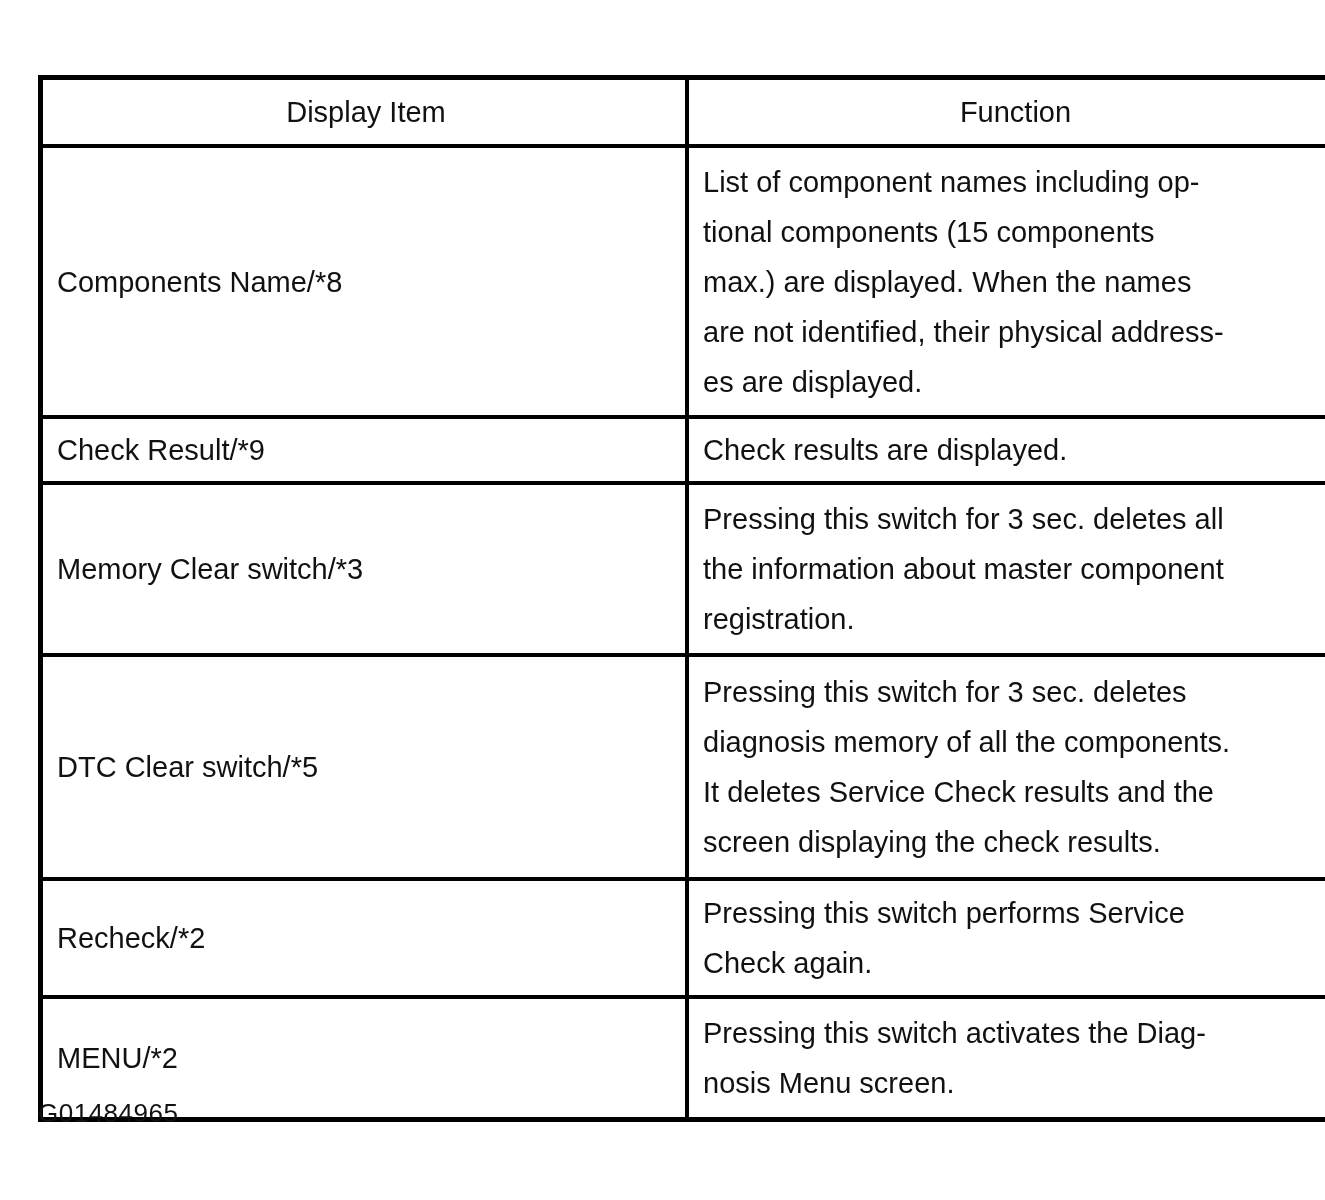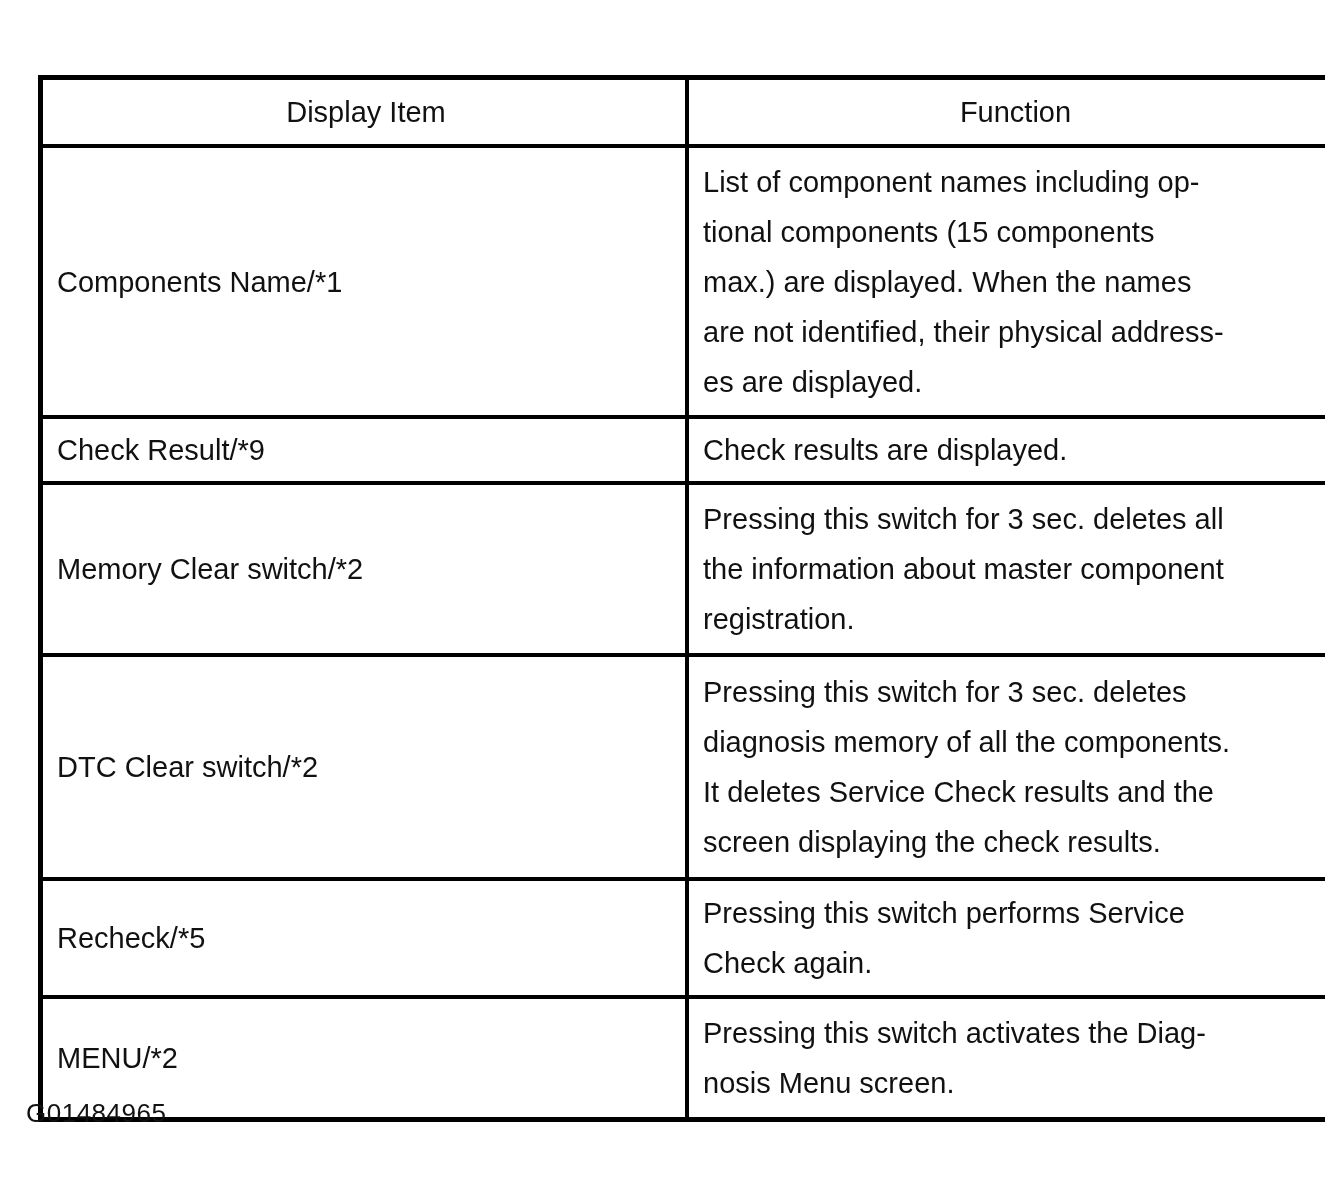--- a/index.html
+++ b/index.html
@@ -58,66 +58,66 @@
     white-space: pre-line;
   }
   tr.r1 td { height: 255px; }
   tr.r2 td { height: 50px; }
   tr.r3 td { height: 156px; }
   tr.r4 td { height: 208px; }
   tr.r5 td { height: 102px; }
   tr.r6 td { height: 106px; }
   .caption {
     position: absolute;
-    left: 26px;
+    left: 38px;
     top: 1098px;
     font-size: 26px;
     letter-spacing: 0.5px;
     color: #111111;
   }
 </style>
 </head>
 <body>
 
 <div class="page">
   <table class="doc-table">
     <thead>
       <tr>
         <th class="col-item">Display Item</th>
         <th class="col-func">Function</th>
       </tr>
     </thead>
     <tbody>
       <tr class="r1">
-        <td class="item-cell">Components Name/*1</td>
+        <td class="item-cell">Components Name/*8</td>
         <td class="func-cell">List of component names including op-
 tional components (15 components
 max.) are displayed. When the names
 are not identified, their physical address-
 es are displayed.</td>
       </tr>
       <tr class="r2">
         <td class="item-cell">Check Result/*9</td>
         <td class="func-cell">Check results are displayed.</td>
       </tr>
       <tr class="r3">
-        <td class="item-cell">Memory Clear switch/*2</td>
+        <td class="item-cell">Memory Clear switch/*3</td>
         <td class="func-cell">Pressing this switch for 3 sec. deletes all
 the information about master component
 registration.</td>
       </tr>
       <tr class="r4">
-        <td class="item-cell">DTC Clear switch/*2</td>
+        <td class="item-cell">DTC Clear switch/*5</td>
         <td class="func-cell">Pressing this switch for 3 sec. deletes
 diagnosis memory of all the components.
 It deletes Service Check results and the
 screen displaying the check results.</td>
       </tr>
       <tr class="r5">
-        <td class="item-cell">Recheck/*5</td>
+        <td class="item-cell">Recheck/*2</td>
         <td class="func-cell">Pressing this switch performs Service
 Check again.</td>
       </tr>
       <tr class="r6">
         <td class="item-cell">MENU/*2</td>
         <td class="func-cell">Pressing this switch activates the Diag-
 nosis Menu screen.</td>
       </tr>
     </tbody>
   </table>

